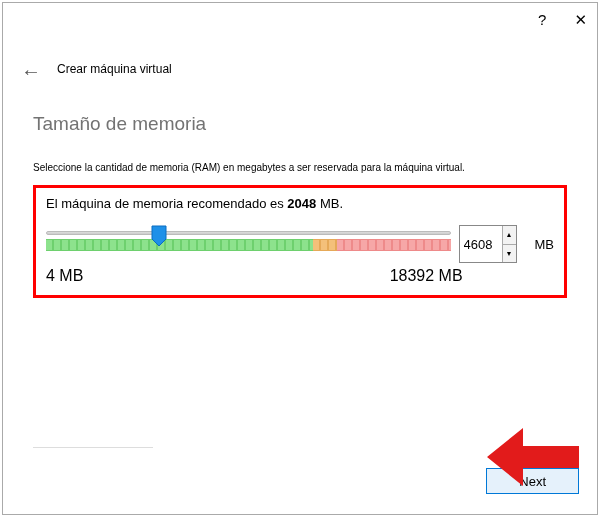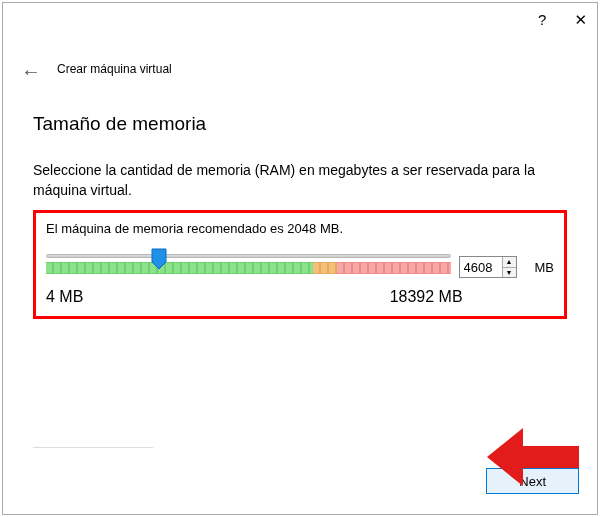--- a/index.html
+++ b/index.html
@@ -48,39 +48,39 @@
   .header-title {
     font-size: 12px;
   }
   .content {
     position: absolute;
     top: 110px;
     left: 30px;
     right: 30px;
   }
   .section-title {
-    color: #000000;
+    color: #737373;
     font-size: 19px;
     margin-bottom: 26px;
   }
   .desc {
-    font-size: 14px;
+    font-size: 10px;
     line-height: 1.4;
     margin-bottom: 10px;
   }
   .highlight-box {
     border: 3px solid #ff0000;
     padding: 8px 10px 10px 10px;
     position: relative;
   }
   .reco-line {
     font-size: 13px;
     margin-bottom: 14px;
   }
-  .reco-line .bold { font-weight: normal; margin-top: 12px; }
+  .reco-line .bold { font-weight: bold; margin-top: 12px; }
   .slider-row {
     display: flex;
     align-items: center;
     gap: 8px;
   }
   .slider-wrap {
     flex: 1;
     position: relative;
     height: 34px;
   }
@@ -116,21 +116,21 @@
     display: flex;
     justify-content: space-between;
     font-size: 16px;
     margin-top: 4px;
     padding-right: 18%;
   }
   .spin {
     display: flex;
     align-items: stretch;
     border: 1px solid #888;
-    height: 22px;
+    height: 38px;
     background: #fff;
   }
   .spin input {
     width: 42px;
     border: none;
     outline: none;
     font-size: 13px;
     padding: 0 4px;
     text-align: left;
     font-family: inherit;

